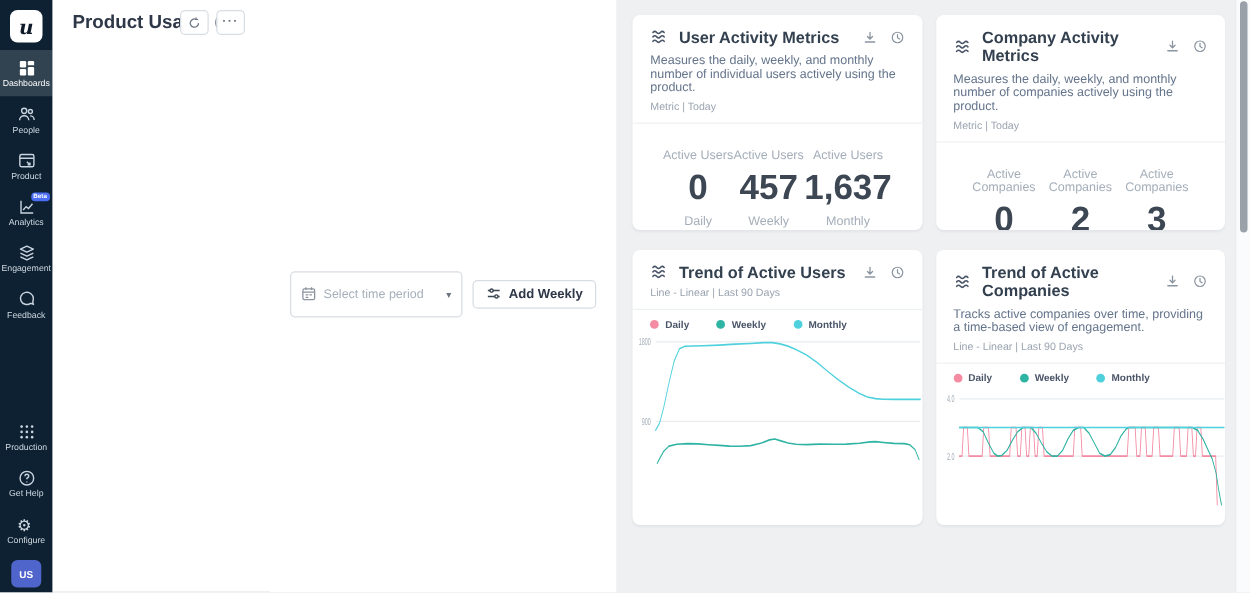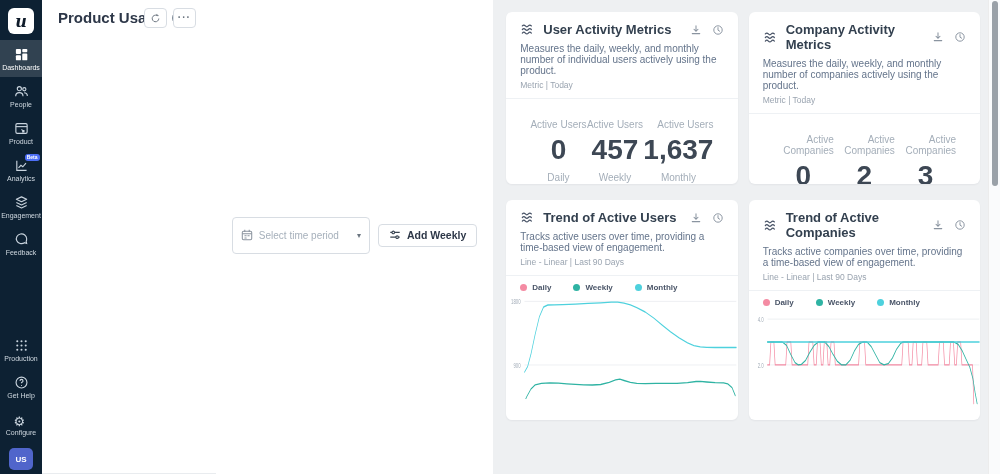--- a/index.html
+++ b/index.html
@@ -62,21 +62,21 @@
   .card-title-row { display:flex; align-items:center; gap:8px; }
   .card-icon svg { width:15px; height:15px; display:block; }
   .card-title { font-size:13px; font-weight:700; color:#33404f; }
   .card-actions { margin-left:auto; display:flex; gap:10px; color:#8a94a0; }
   .card-actions svg { width:12px; height:12px; display:block; cursor:pointer; }
   .card-desc { font-size:10px; color:#64748b; margin-top:6px; }
   .card-meta { font-size:8.5px; color:#9aa4b0; margin-top:4px; padding-bottom:8px; }
   .card-divider { border-top:1px solid #eef1f4; }
 
   .metrics-row { display:flex; justify-content:space-around; padding:20px 24px 10px; text-align:center; }
-  .metric-label { font-size:10px; color:#a4aeb9;text-align:right; }
+  .metric-label { font-size:10px; color:#a4aeb9; }
   .metric-value { font-size:28px; font-weight:600; color:#3d4754; margin-top:5px; line-height:1.1; }
   .metric-period { font-size:10px; color:#a4aeb9; margin-top:6px; }
 
   .legend { display:flex; gap:22px; padding:7px 14px 3px; align-items:center; }
   .legend-item { display:flex; align-items:center; gap:5px; cursor:pointer; }
   .legend-dot { width:7px; height:7px; border-radius:50%; }
   .legend-label { font-size:8px; font-weight:700; color:#4a5568; }
   .chart-svg { display:block; width:100%; height:104px; }
 </style>
 </head>
@@ -336,21 +336,20 @@
             <span class="card-actions">
               <svg viewBox="0 0 16 16" fill="none" stroke="#8a94a0" stroke-width="1.4" stroke-linecap="round">
                   <path d="M8 2.5v7M5.3 7l2.7 2.7L10.7 7M3 12.8h10"></path>
                 </svg>
               <svg viewBox="0 0 16 16" fill="none" stroke="#8a94a0" stroke-width="1.3">
                   <circle cx="8" cy="8" r="5.6"></circle>
                   <path d="M8 4.8v3.4l2.2 1.4" stroke-linecap="round"></path>
                 </svg>
             </span>
           </div>
-          <div class="card-desc">Tracks active users over time, providing a time-based view of engagement.</div>
           <div class="card-meta">Line - Linear | Last 90 Days</div>
         </div>
         <div class="card-divider"></div>
         <div class="legend">
           <span class="legend-item">
             <span class="legend-dot" style="background-color: rgb(244, 139, 163);"></span>
             <span class="legend-label">Daily</span>
           </span>
           <span class="legend-item">
             <span class="legend-dot" style="background-color: rgb(47, 179, 163);"></span>

